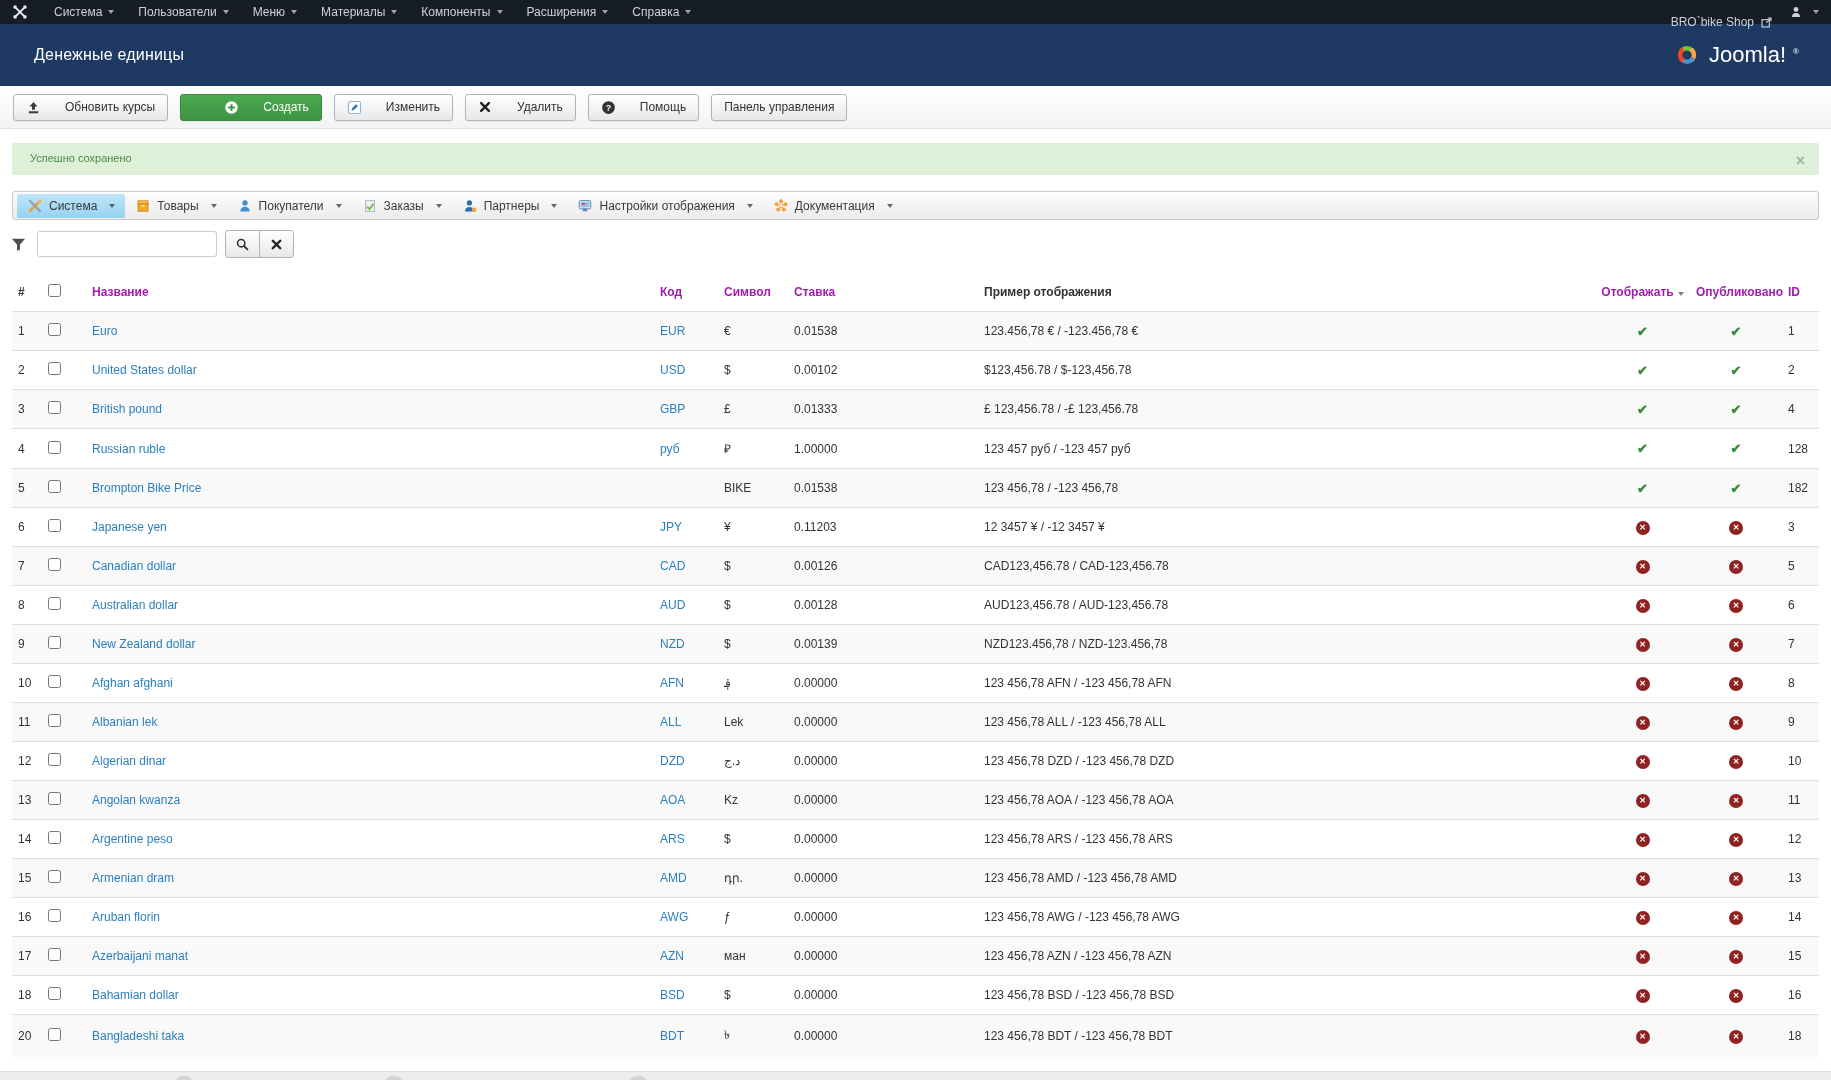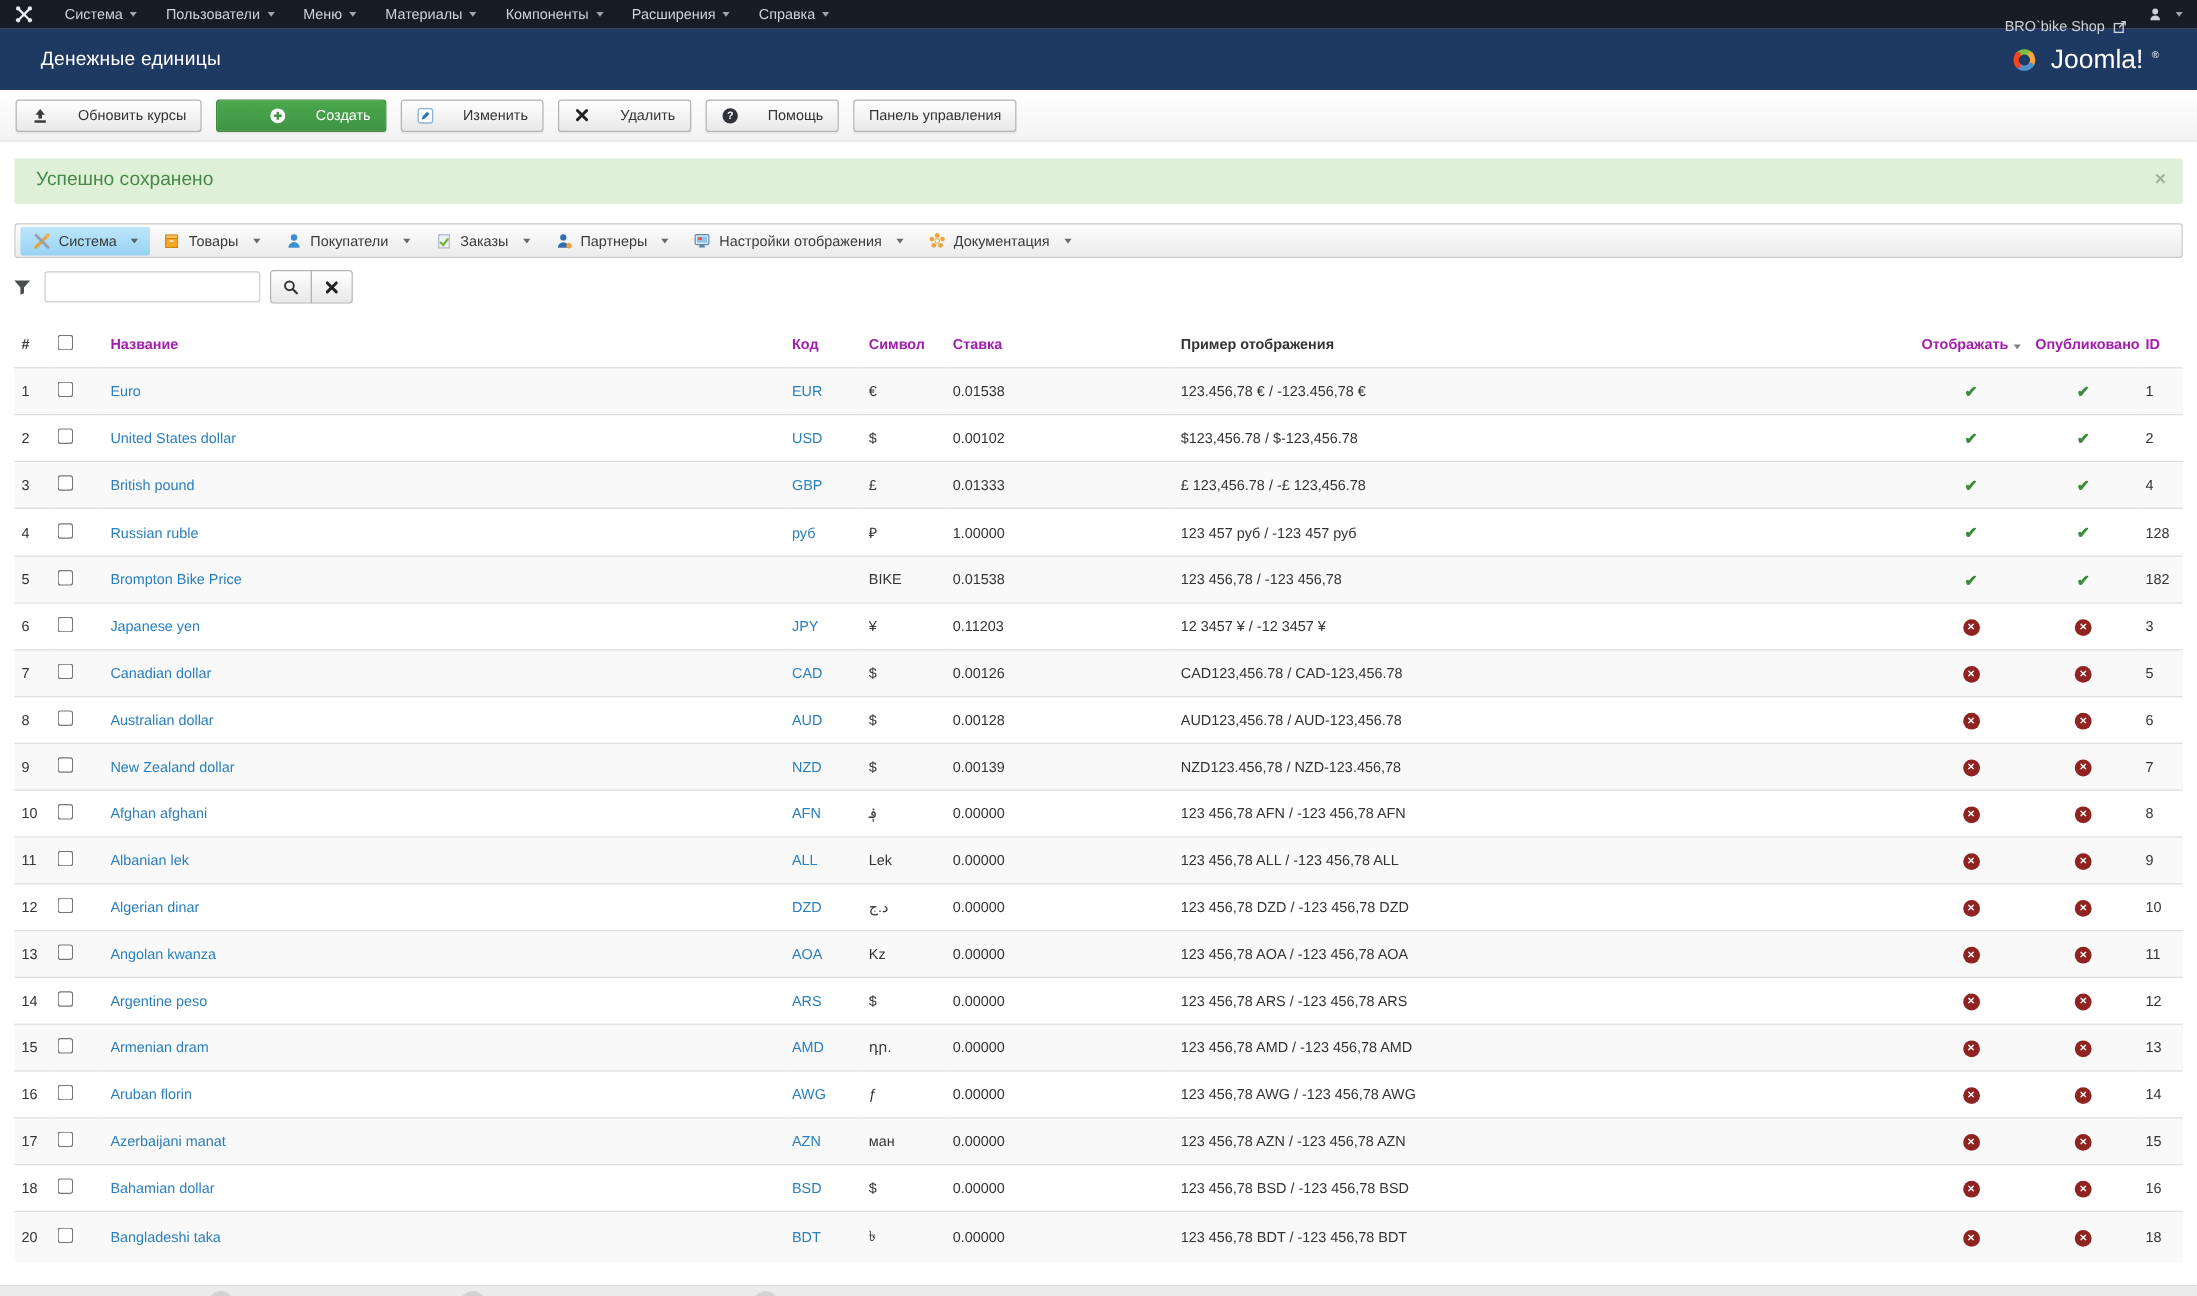--- a/index.html
+++ b/index.html
@@ -13,21 +13,21 @@
   .admin-bar nav { display:flex; align-items:center; flex:1; }
   .adm-item { display:flex; align-items:center; padding:0 12px; height:24px; cursor:pointer; }
   .admin-bar .right { display:flex; align-items:center; gap:16px; }
   .site-link { display:flex; align-items:center; gap:6px; cursor:pointer;margin-top:20px; }
   .user-menu { display:flex; align-items:center; gap:4px; cursor:pointer; }
   .caret { display:inline-block; width:0; height:0; border-left:3.5px solid transparent;
     border-right:3.5px solid transparent; border-top:4px solid currentColor;
     margin-left:6px; opacity:.75; }
 
   
-  .title-bar { height:51px; background:#1e3a63; display:flex; align-items:center;
+  .title-bar { height:62px; background:#1e3a63; display:flex; align-items:center;
     justify-content:space-between; padding:0 32px 0 34px; }
   .page-title { color:#fff; font-size:16px; font-weight:400; letter-spacing:.2px; }
   .joomla-logo { display:flex; align-items:center; gap:7px; color:#fff; }
   .joomla-logo .wordmark { font-size:22px; font-weight:400; }
   .joomla-logo sup { font-size:8px; vertical-align:top; position:relative; top:-4px; }
 
   
   .subhead { background:linear-gradient(#ffffff,#f3f3f3); border-bottom:1px solid #e2e2e2;
     padding:8px 13px; display:flex; gap:12px; align-items:center; height:43px; }
   .btn { display:inline-flex; align-items:center; gap:24px; height:27px; padding:0 12px;
@@ -35,21 +35,21 @@
     border:1px solid #b3b3b3; border-radius:3px; cursor:pointer;
     box-shadow:0 1px 1px rgba(0,0,0,.05); }
   .btn-success { background:linear-gradient(#4ba94f,#3f9343); border-color:#3a873d; color:#fff;padding-left:43px; }
   .btn .ticon { display:inline-flex; width:15px; height:15px; }
   .btn .ticon:empty { display:none; }
 
   
   .alert { position:relative; margin:14px 12px 16px; background:#dff0d8;
     padding:9px 18px 11px; border-radius:2px; }
   .alert h4 { color:#468847; font-size:13px; font-weight:700; margin-bottom:7px; }
-  .alert p  { color:#468847; font-size:16px; }
+  .alert p  { color:#468847; font-size:11px; }
   .alert .close { position:absolute; right:14px; top:10px; background:none; border:none;
     color:#9fb39b; font-size:16px; font-weight:700; cursor:pointer; line-height:1; }
 
   
   .vm-bar { margin:0 12px 10px; border:1px solid #c9c9c9; border-radius:3px;
     background:linear-gradient(#fdfdfd,#ebebeb); padding:2px 4px; display:flex;
     align-items:center; height:29px; }
   .vm-item { display:flex; align-items:center; gap:6px; padding:4px 10px; font-size:12px;
     color:#3a3a3a; border-radius:2px; cursor:pointer; white-space:nowrap; }
   .vm-item.active { background:linear-gradient(#bfe6fa,#96d2f3); }

